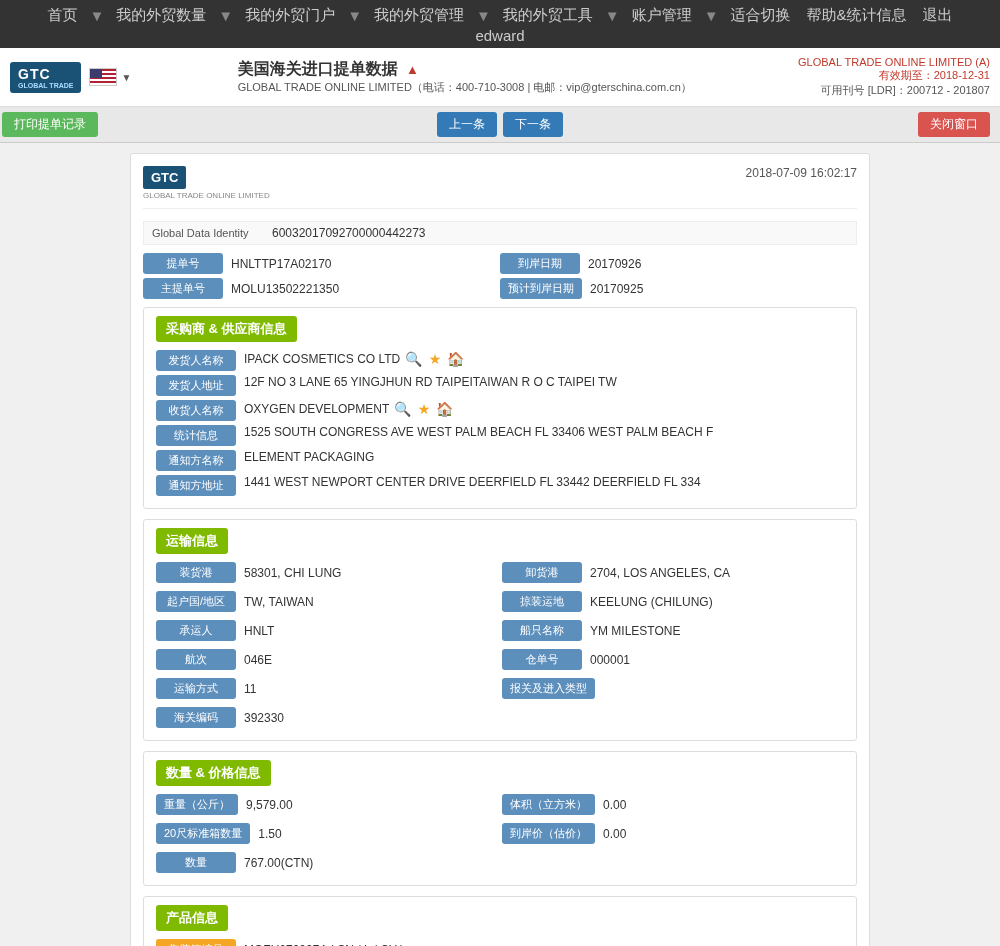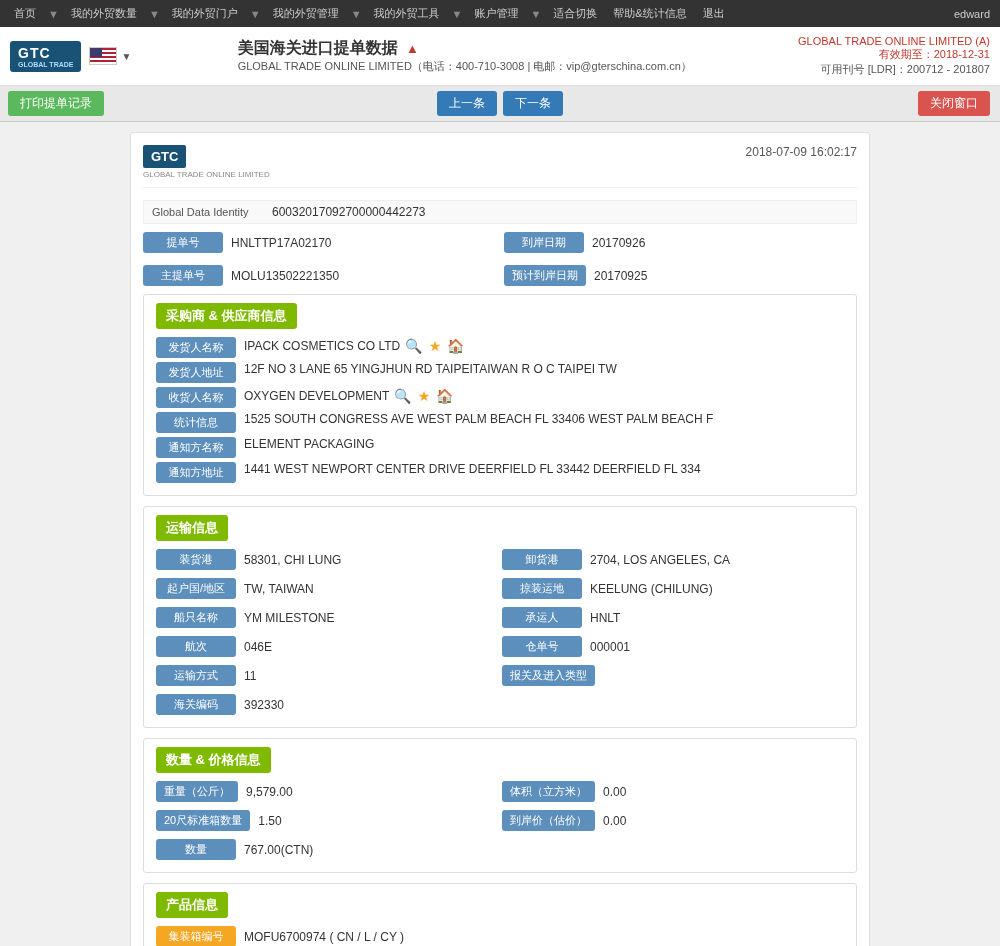--- a/index.html
+++ b/index.html
@@ -1,19 +1,19 @@
 <!DOCTYPE html>
 <html><head>
   <meta charset="utf-8">
   <style>
     * { box-sizing: border-box; margin: 0; padding: 0; }
     body { font-family: Arial, sans-serif; font-size: 12px; background: #f0f0f0; color: #333; }
     
     
-    .top-nav { background: #333; color: #fff; padding: 4px 10px; display: flex; justify-content: space-between; align-items: center; font-size: 11px; }
+    .top-nav { background: #333; color: #fff; padding: 4px 10px; display: flex; justify-content: space-between; align-items: center; font-size: 15px; flex-direction: column; }
     .top-nav-left { display: flex; gap: 8px; align-items: center; }
     .top-nav-item { color: #ccc; cursor: pointer; padding: 2px 4px; }
     .top-nav-right { color: #ccc; }
     
     
     .header { background: #fff; padding: 8px 10px; display: flex; justify-content: space-between; align-items: center; border-bottom: 1px solid #ddd; }
     .header-logo { display: flex; align-items: center; gap: 8px; }
     .logo-box { background: #1a5276; color: #fff; padding: 4px 8px; font-weight: bold; font-size: 14px; border-radius: 3px; }
     .header-title-main { font-size: 16px; font-weight: bold; color: #333; }
     .header-title-sub { font-size: 11px; color: #555; }
@@ -58,21 +58,21 @@
     .addr-label { background: #5d8fbd; color: #fff; padding: 3px 8px; border-radius: 3px; font-size: 11px; min-width: 80px; text-align: center; margin-right: 8px; white-space: nowrap; flex-shrink: 0; align-self: flex-start; }
     .addr-value { font-size: 12px; color: #333; flex: 1; }
     
     .main-container { background: #f0f0f0; min-height: 100vh; }
     
     .nav-sep { color: #888; }
     
     .header-flag { display: flex; align-items: center; gap: 4px; font-size: 11px; color: #555; }
     
     .toolbar-container { background: #e8e8e8; padding: 5px 10px; display: flex; justify-content: center; align-items: center; border-bottom: 1px solid #ccc; position: relative; }
-    .toolbar-print { position: absolute; left: 8px; }
+    .toolbar-print { position: absolute; left: 2px; }
     .toolbar-nav { display: flex; gap: 6px; align-items: center; }
     .toolbar-close { position: absolute; right: 10px; }
   </style>
 </head>
 <body>
 
 <div class="top-nav">
   <div class="top-nav-left">
     <span class="top-nav-item">首页</span>
     <span class="nav-sep">▼</span>
@@ -144,21 +144,21 @@
           <div style="font-size:8px; color:#888; margin-top:2px;">GLOBAL TRADE ONLINE LIMITED</div>
         </div>
         <div style="font-size:12px; color:#555;">2018-07-09 16:02:17</div>
       </div>
 
       <div class="gdi-row">
         <span class="gdi-label">Global Data Identity</span>
         <span class="gdi-value">60032017092700000442273</span>
       </div>
 
-      <div style="display:grid; grid-template-columns:1fr 1fr; gap:8px; margin-bottom:4px;">
+      <div style="display:grid; grid-template-columns:1fr 1fr; gap:0; margin-bottom:4px;">
         <div class="form-row">
           <span class="form-label">提单号</span>
           <span class="form-value">HNLTTP17A02170</span>
         </div>
         <div class="form-row">
           <span class="form-label">到岸日期</span>
           <span class="form-value">20170926</span>
         </div>
         <div class="form-row">
           <span class="form-label">主提单号</span>
@@ -228,26 +228,26 @@
           </div>
           <div class="form-row">
             <span class="form-label">起户国/地区</span>
             <span class="form-value">TW, TAIWAN</span>
           </div>
           <div class="form-row">
             <span class="form-label">掠装运地</span>
             <span class="form-value">KEELUNG (CHILUNG)</span>
           </div>
           <div class="form-row">
+            <span class="form-label">承运人</span>
+            <span class="form-value">HNLT</span>
+          </div>
+          <div class="form-row">
             <span class="form-label">船只名称</span>
             <span class="form-value">YM MILESTONE</span>
-          </div>
-          <div class="form-row">
-            <span class="form-label">承运人</span>
-            <span class="form-value">HNLT</span>
           </div>
           <div class="form-row">
             <span class="form-label">航次</span>
             <span class="form-value">046E</span>
           </div>
           <div class="form-row">
             <span class="form-label">仓单号</span>
             <span class="form-value">000001</span>
           </div>
           <div class="form-row">

